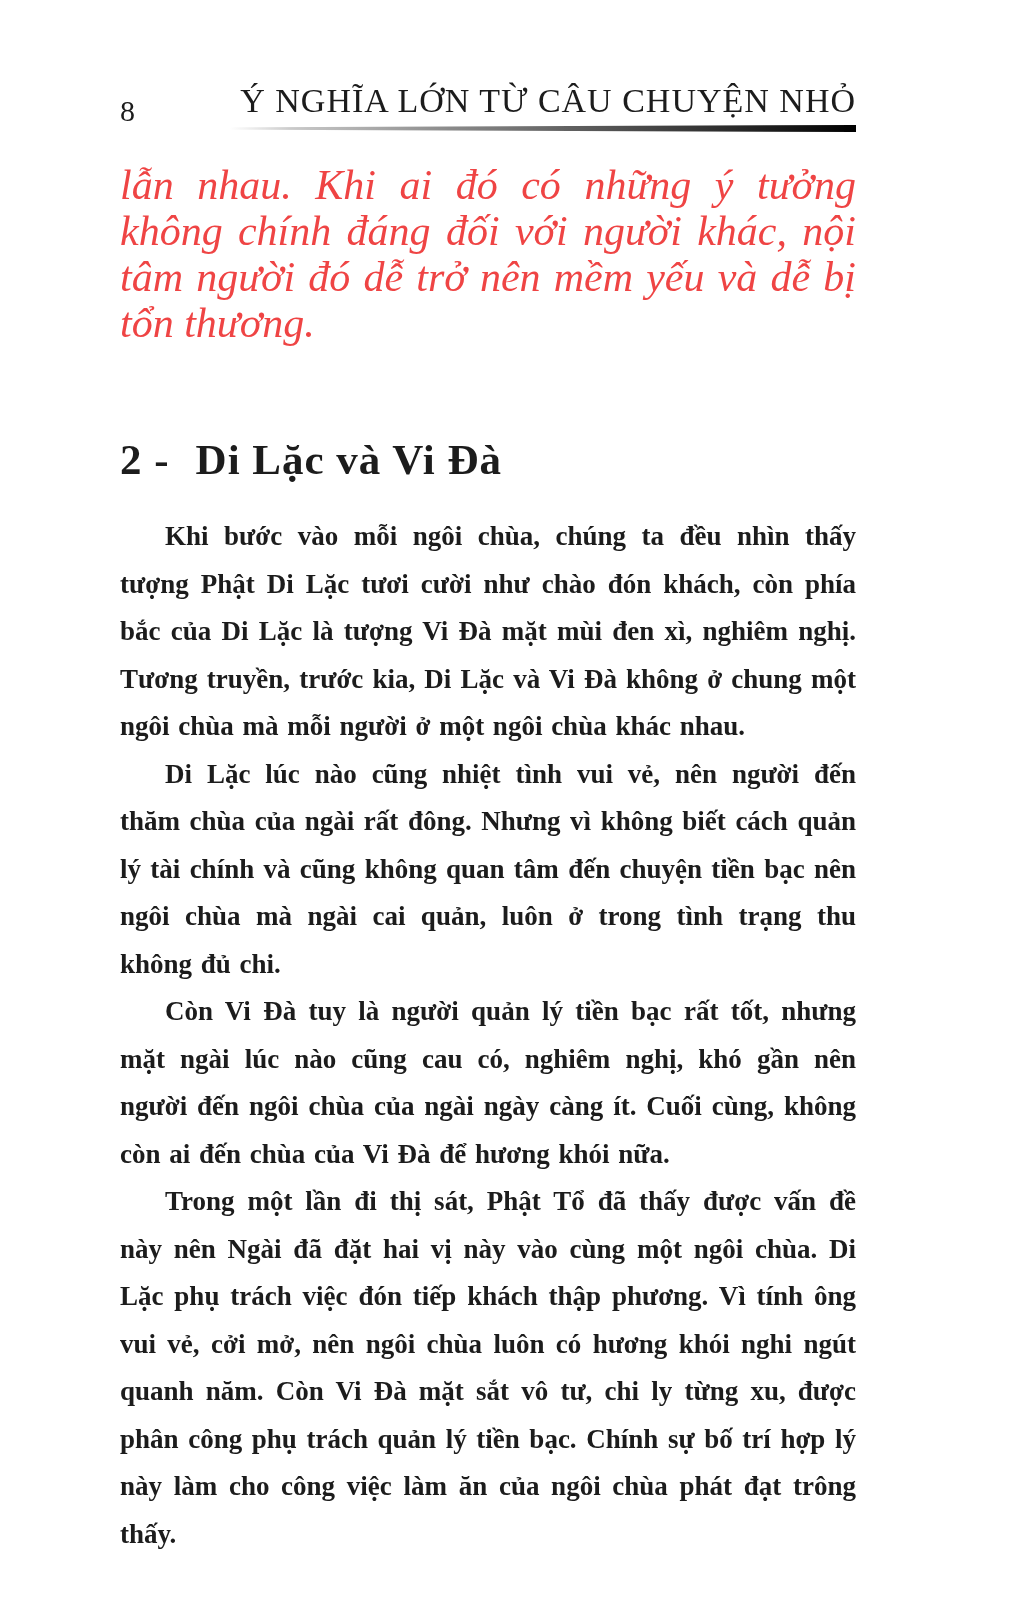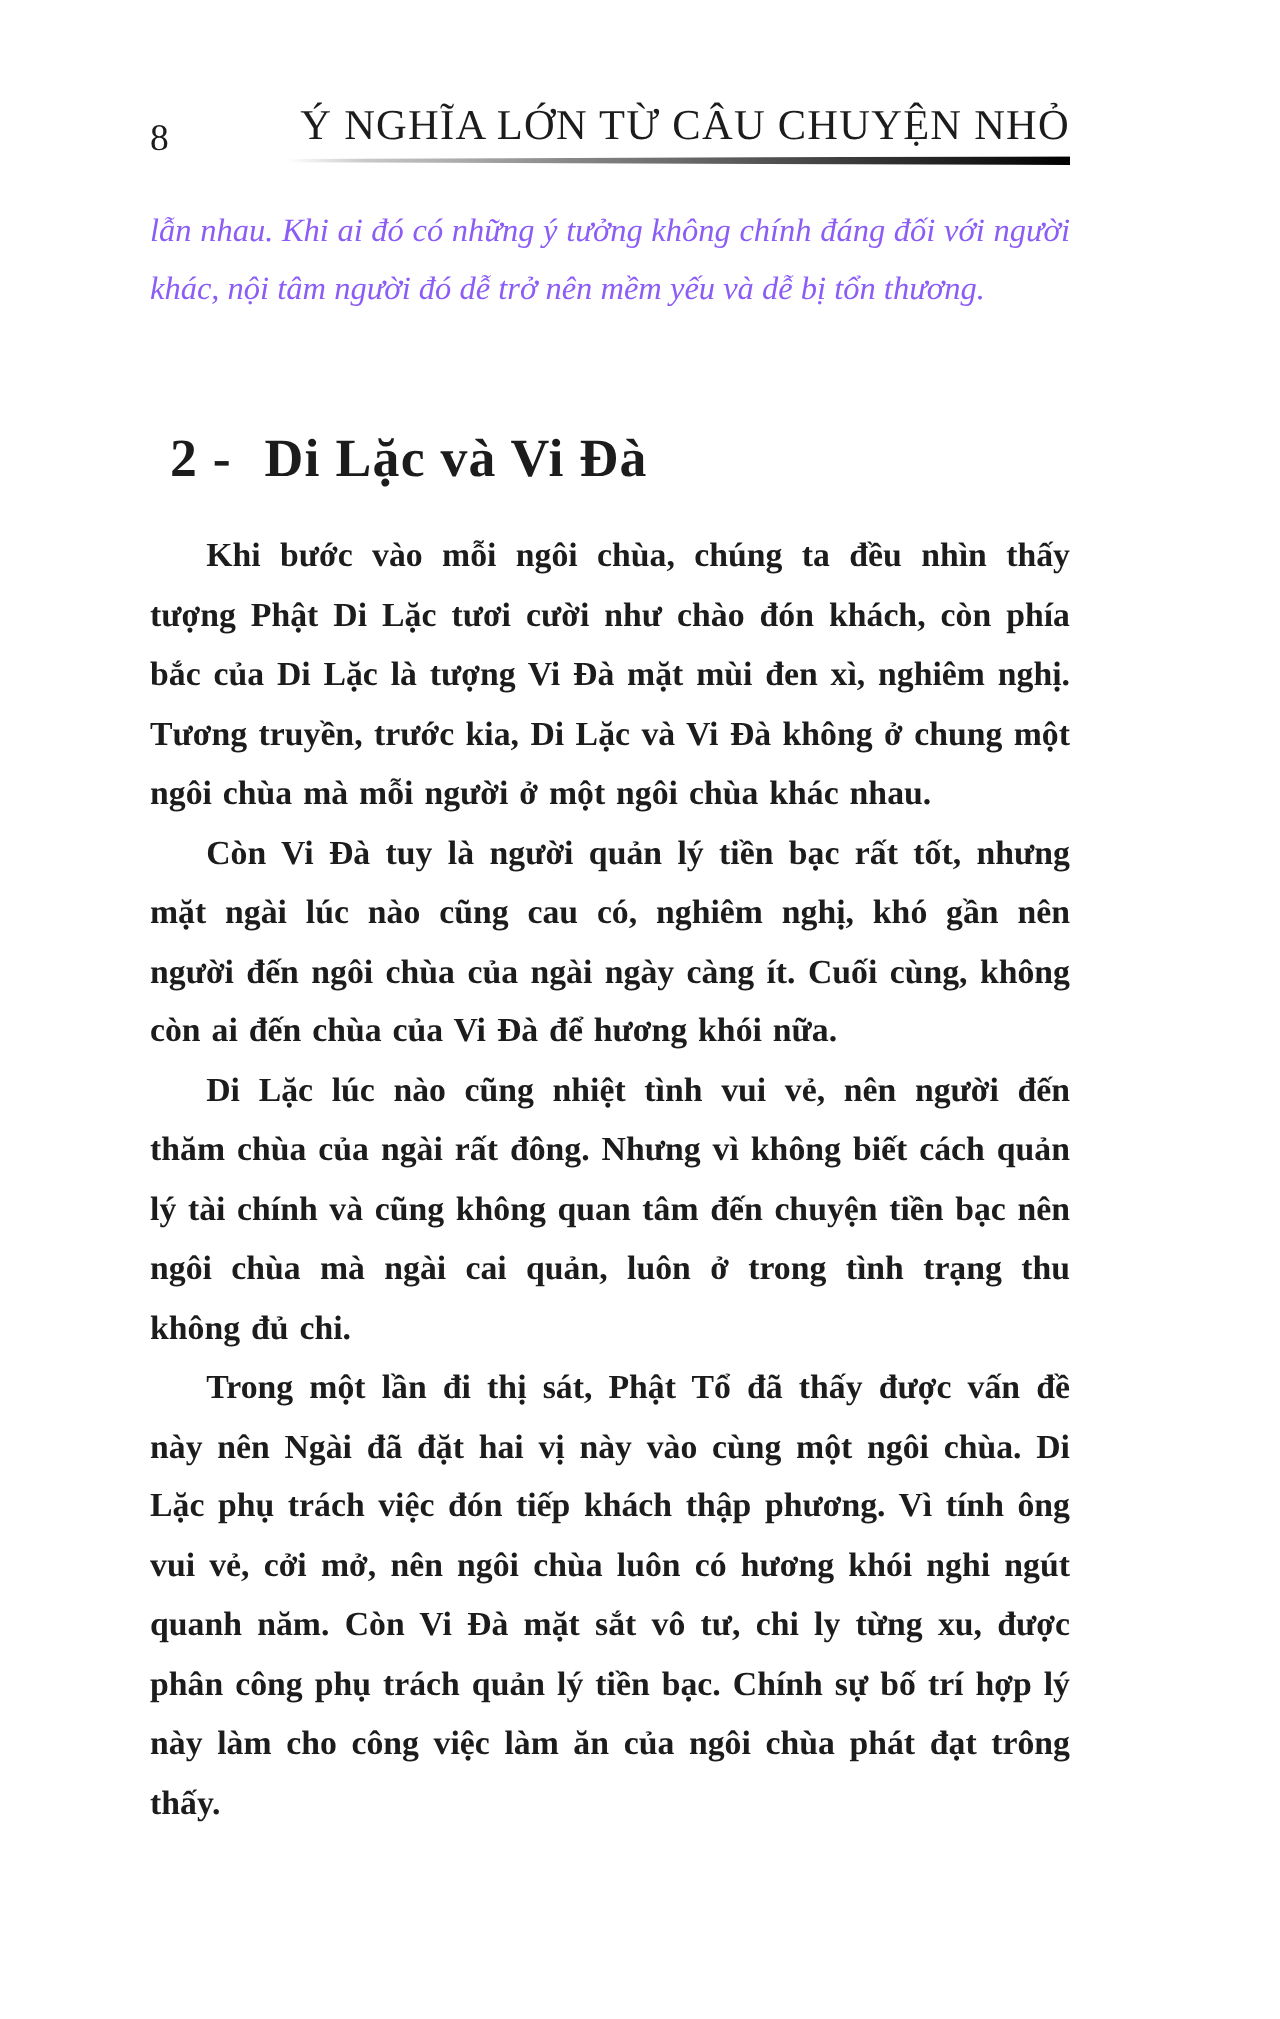--- a/index.html
+++ b/index.html
@@ -48,29 +48,29 @@
       #c9c9c9 10%,
       #8a8a8a 35%,
       #4a4a4a 65%,
       #000000 100%);
     clip-path: polygon(0 32%, 100% 0, 100% 100%, 0 68%);
   }
   
   .continued {
     margin: 30px 0 0 0;
     font-style: italic;
-    font-size: 26px;
+    font-size: 42px;
     line-height: 46px;
     text-align: justify;
     font-weight: normal;
-    color: #8b5cf6;
+    color: #ef4444;
   }
   
   .section-heading {
-    margin: 90px 0 30px 16px;
+    margin: 90px 0 30px 0;
     font-size: 43px;
     line-height: 1.1;
     font-weight: bold;
     letter-spacing: 1px;
   }
   .section-heading .heading-number {
     margin-right: 26px;
   }
   
   .body-text p {
@@ -95,18 +95,18 @@
   <div class="header-rule"></div>
 
   <p class="continued">lẫn nhau. Khi ai đó có những ý tưởng không chính đáng đối với người khác, nội tâm người đó dễ trở nên mềm yếu và dễ bị tổn thương.</p>
 
   <h2 class="section-heading">
     <span class="heading-number">2 -</span><span>Di Lặc và Vi Đà</span>
   </h2>
 
   <div class="body-text">
     <p>Khi bước vào mỗi ngôi chùa, chúng ta đều nhìn thấy tượng Phật Di Lặc tươi cười như chào đón khách, còn phía bắc của Di Lặc là tượng Vi Đà mặt mùi đen xì, nghiêm nghị. Tương truyền, trước kia, Di Lặc và Vi Đà không ở chung một ngôi chùa mà mỗi người ở một ngôi chùa khác nhau.</p>
+    <p>Di Lặc lúc nào cũng nhiệt tình vui vẻ, nên người đến thăm chùa của ngài rất đông. Nhưng vì không biết cách quản lý tài chính và cũng không quan tâm đến chuyện tiền bạc nên ngôi chùa mà ngài cai quản, luôn ở trong tình trạng thu không đủ chi.</p>
     <p>Còn Vi Đà tuy là người quản lý tiền bạc rất tốt, nhưng mặt ngài lúc nào cũng cau có, nghiêm nghị, khó gần nên người đến ngôi chùa của ngài ngày càng ít. Cuối cùng, không còn ai đến chùa của Vi Đà để hương khói nữa.</p>
-    <p>Di Lặc lúc nào cũng nhiệt tình vui vẻ, nên người đến thăm chùa của ngài rất đông. Nhưng vì không biết cách quản lý tài chính và cũng không quan tâm đến chuyện tiền bạc nên ngôi chùa mà ngài cai quản, luôn ở trong tình trạng thu không đủ chi.</p>
     <p>Trong một lần đi thị sát, Phật Tổ đã thấy được vấn đề này nên Ngài đã đặt hai vị này vào cùng một ngôi chùa. Di Lặc phụ trách việc đón tiếp khách thập phương. Vì tính ông vui vẻ, cởi mở, nên ngôi chùa luôn có hương khói nghi ngút quanh năm. Còn Vi Đà mặt sắt vô tư, chi ly từng xu, được phân công phụ trách quản lý tiền bạc. Chính sự bố trí hợp lý này làm cho công việc làm ăn của ngôi chùa phát đạt trông thấy.</p>
   </div>
 
 </div>
 
 </body></html>

